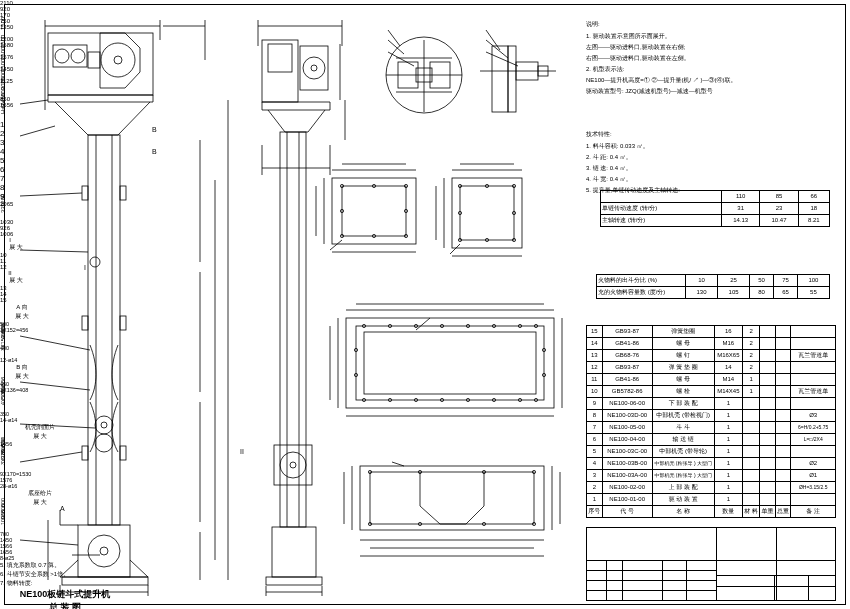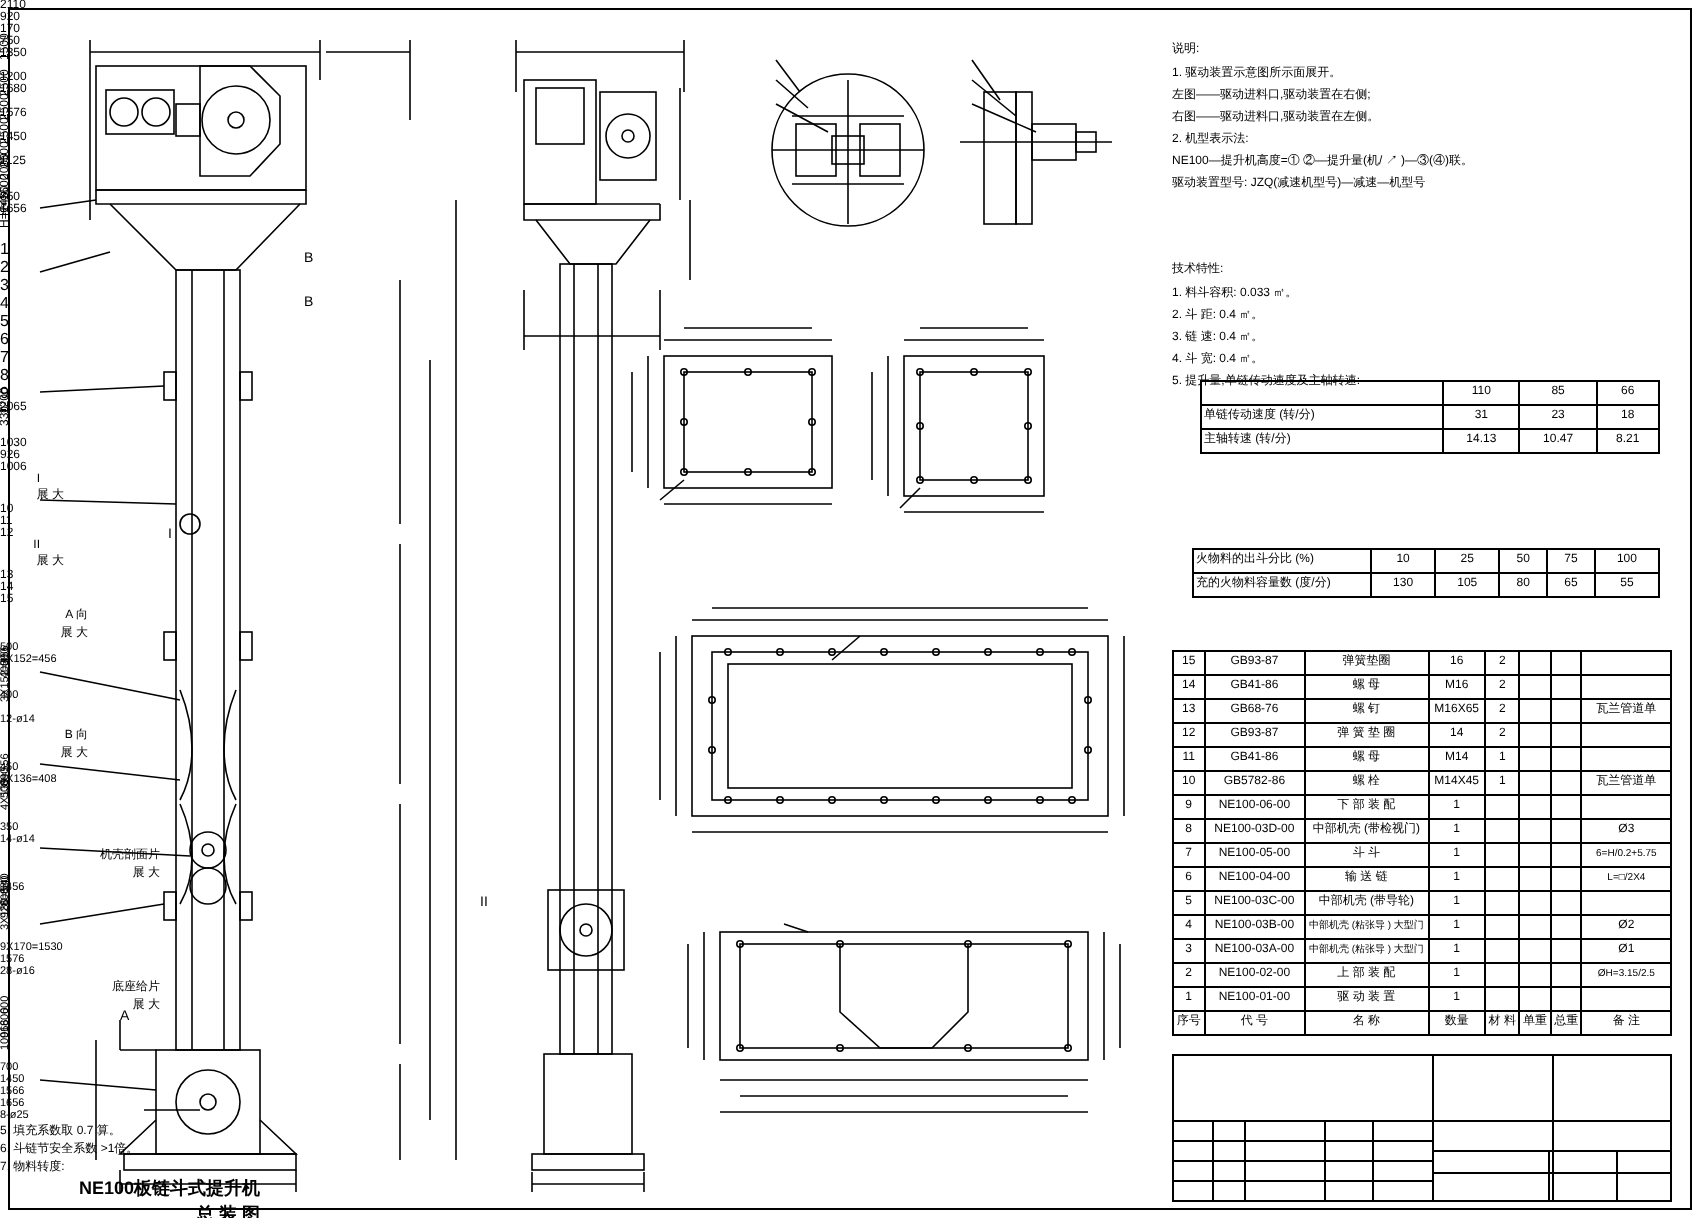--- a/index.html
+++ b/index.html
@@ -8,21 +8,21 @@
   .ln{position:absolute;background:#000;}
   .h{height:1px;}
   .v{width:1px;}
   .t6{font-size:6px;}
   .t5{font-size:5.5px;}
   .t8{font-size:8px;}
   .t9{font-size:9px;}
   .bold{font-weight:bold;}
   .box{position:absolute;border:1px solid #000;box-sizing:border-box;}
   .box2{position:absolute;border:1.4px solid #000;box-sizing:border-box;}
-  .ctr{text-align:right;}
+  .ctr{text-align:center;}
   .rot{transform:rotate(-90deg);transform-origin:left top;}
   table.tb{position:absolute;border-collapse:collapse;font-size:6px;}
   table.tb td{border:1px solid #000;padding:0 1px;text-align:center;height:11px;line-height:11px;}
   svg{position:absolute;top:0;left:0;overflow:visible;}
 </style>
 </head>
 <body>
 
 <div id="sheet">
 

